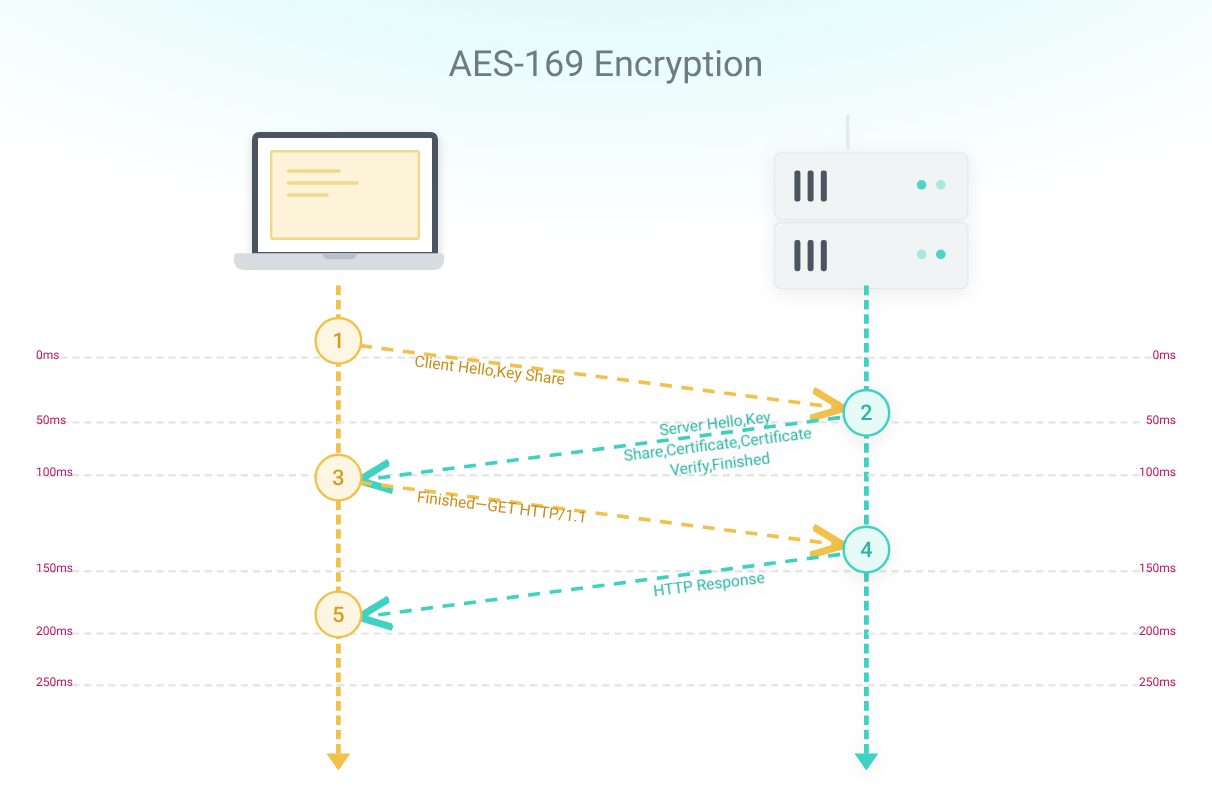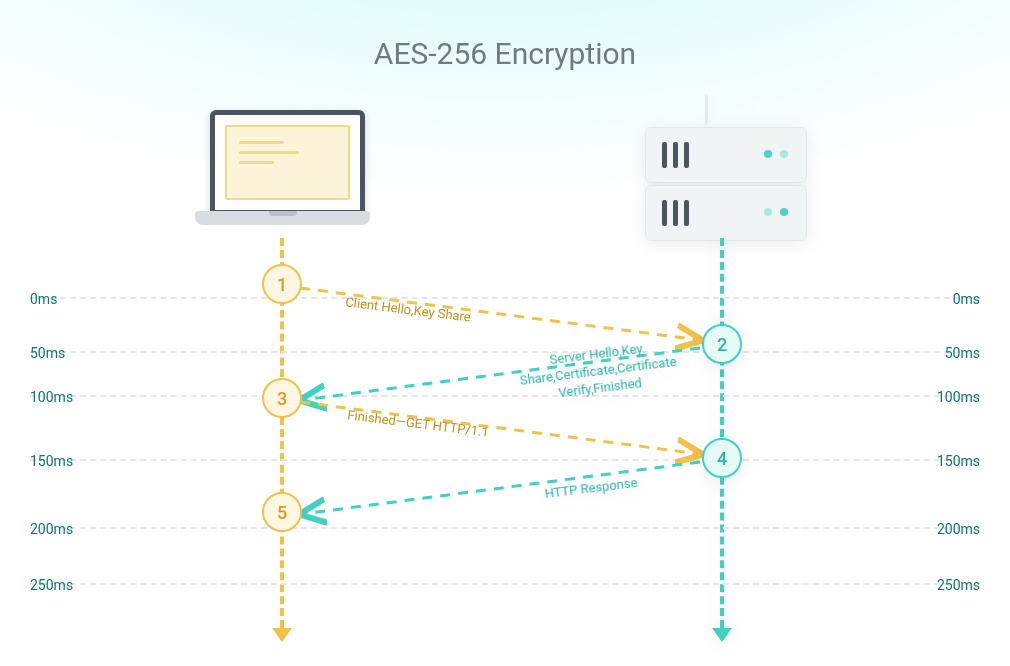--- a/index.html
+++ b/index.html
@@ -23,21 +23,21 @@
 .server .vents{position:absolute;top:14px;left:16px;display:flex;gap:6px}
 .server .vents span{display:block;width:5px;height:26px;background:#4a5560;border-radius:2px}
 .server .leds{position:absolute;top:22px;right:18px;display:flex;gap:8px}
 .server .leds span{display:block;width:8px;height:8px;border-radius:50%}
 .server .u1 .leds span:nth-child(1){background:#4dd4c2}
 .server .u1 .leds span:nth-child(2){background:#a8e8df}
 .server .u2 .leds span:nth-child(1){background:#a8e8df}
 .server .u2 .leds span:nth-child(2){background:#4dd4c2}
 .timeline{position:absolute;top:280px;left:0;width:100%;height:360px}
 .tick-row{position:absolute;left:30px;right:30px;height:0;border-top:2px dashed #e6e6e6}
-.tick-label{position:absolute;font-size:14px;color:#0f766e;top:-8px}
+.tick-label{position:absolute;font-size:10px;color:#be185d;top:-8px}
 .tick-label.left{left:0}
 .tick-label.right{right:0}
 .vline{position:absolute;width:0}
 .vline .dash{border-left:4px dashed;height:100%}
 .vline .arrowhead{position:absolute;bottom:-2px;left:-8px;width:0;height:0;border-left:10px solid transparent;border-right:10px solid transparent}
 .vline.client{left:280px;top:238px;height:402px}
 .vline.client .dash{border-left-color:#f2c14a}
 .vline.client .arrowhead{border-top:14px solid #f2c14a}
 .vline.server{left:720px;top:238px;height:402px}
 .vline.server .dash{border-left-color:#3fd1c2}
@@ -47,21 +47,21 @@
 .node.server{border:2px solid #3fd1c2;color:#2bb5a5;background:#e6faf7}
 svg.msgs{position:absolute;top:0;left:0;width:1010px;height:666px;pointer-events:none}
 .msg-label{position:absolute;font-size:13px;text-align:center;line-height:1.3}
 .msg-label.client{color:#c68f1a}
 .msg-label.server{color:#2bb5a5}
 </style>
 </head>
 <body>
 
 <div class="arc"></div>
-<div class="title">AES-256 Encryption</div>
+<div class="title">AES-169 Encryption</div>
 
 <div class="diagram">
 
   <div class="laptop">
     <div class="screen">
         <div class="doc">
           <div class="line l1"></div>
           <div class="line l2"></div>
           <div class="line l3"></div>
         </div>
@@ -110,29 +110,29 @@
         <span class="tick-label right">0ms</span>
       </div>
     <div class="tick-row" style="top:71px">
         <span class="tick-label left">50ms</span>
         <span class="tick-label right">50ms</span>
       </div>
     <div class="tick-row" style="top:115px">
         <span class="tick-label left">100ms</span>
         <span class="tick-label right">100ms</span>
       </div>
-    <div class="tick-row" style="top:179px">
+    <div class="tick-row" style="top:195px">
         <span class="tick-label left">150ms</span>
         <span class="tick-label right">150ms</span>
       </div>
     <div class="tick-row" style="top:247px">
         <span class="tick-label left">200ms</span>
         <span class="tick-label right">200ms</span>
       </div>
-    <div class="tick-row" style="top:303px">
+    <div class="tick-row" style="top:290px">
         <span class="tick-label left">250ms</span>
         <span class="tick-label right">250ms</span>
       </div>
   </div>
 
   <svg class="msgs">
     <defs>
       <marker id="ah-c" markerWidth="10" markerHeight="10" refX="8" refY="5" orient="auto">
           <path d="M0,1 L9,5 L0,9" fill="none" stroke="#f2c14a" stroke-width="2"></path>
         </marker>

